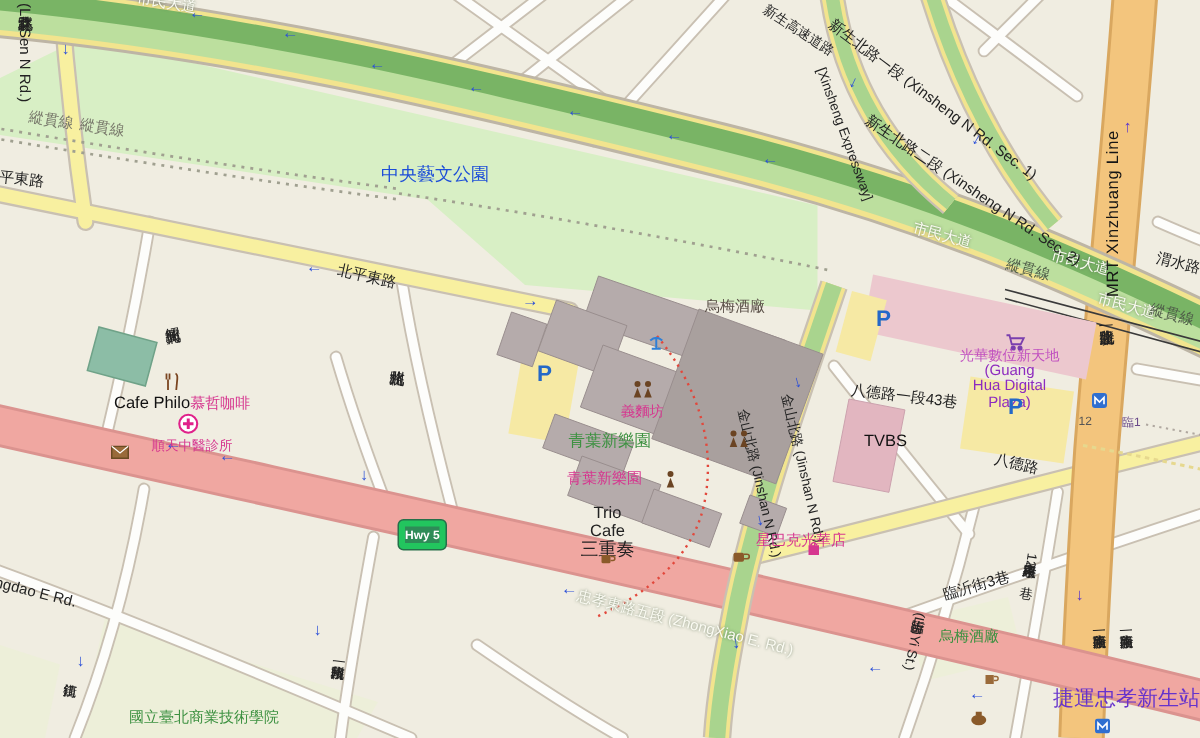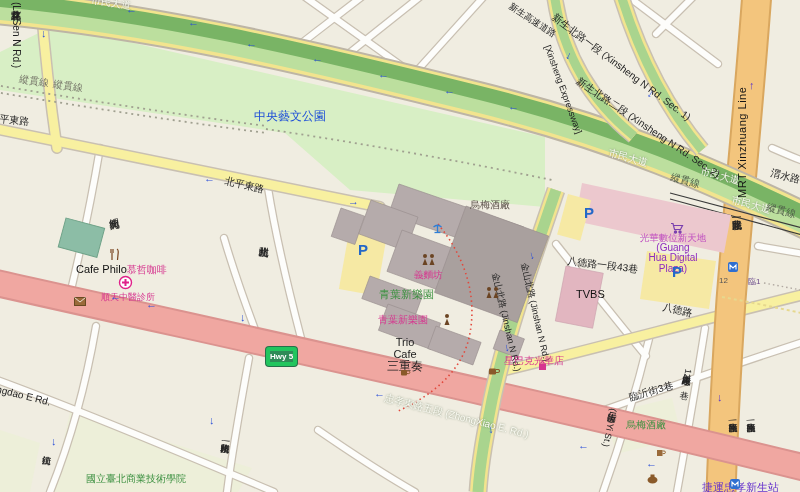--- a/index.html
+++ b/index.html
@@ -231,21 +231,21 @@
     <div class="lbl violet" style="position:static;">Hua Digital</div>
     <div class="lbl violet" style="position:static;">Plaza)</div>
   </div>
 
   <div class="lbl" style="left:76px;top:264px;">
     <span class="bold" style="font-size:11px;color:#111;">Cafe Philo</span><span class="pink" style="font-size:10px;">慕哲咖啡</span>
   </div>
   <div class="lbl pink" style="left:101px;top:293px;font-size:9px;">順天中醫診所</div>
   <div class="lbl green" style="left:86px;top:474px;">國立臺北商業技術學院</div>
   <div class="lbl green" style="left:626px;top:420px;">烏梅酒廠</div>
-  <div class="lbl bold" style="left:702px;top:482px;font-size:11px;color:#6633cc;">捷運忠孝新生站</div>
+  <div class="lbl bold" style="left:702px;top:458px;font-size:14px;color:#6633cc;">捷運忠孝新生站</div>
 
   <div class="picon" style="left:358px;top:242px;">P</div>
   <div class="picon" style="left:584px;top:205px;">P</div>
   <div class="picon" style="left:672px;top:264px;">P</div>
 
   <span class="ic" style="left:108px;top:248px;"><svg width="12" height="13">
         <g stroke="#7a4520" stroke-width="1.2" fill="none">
           <path d="M3 1v4M5 1v4M4 5v7"></path>
           <path d="M9 1c1 .5 1.3 2.5 1.2 3.6L9.5 12"></path>
         </g>

